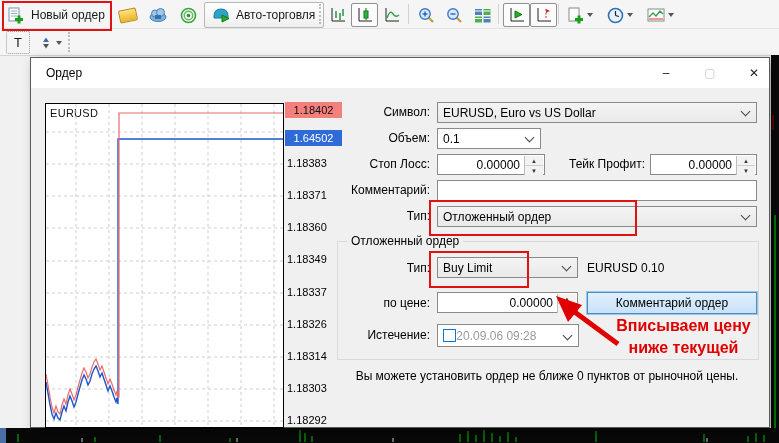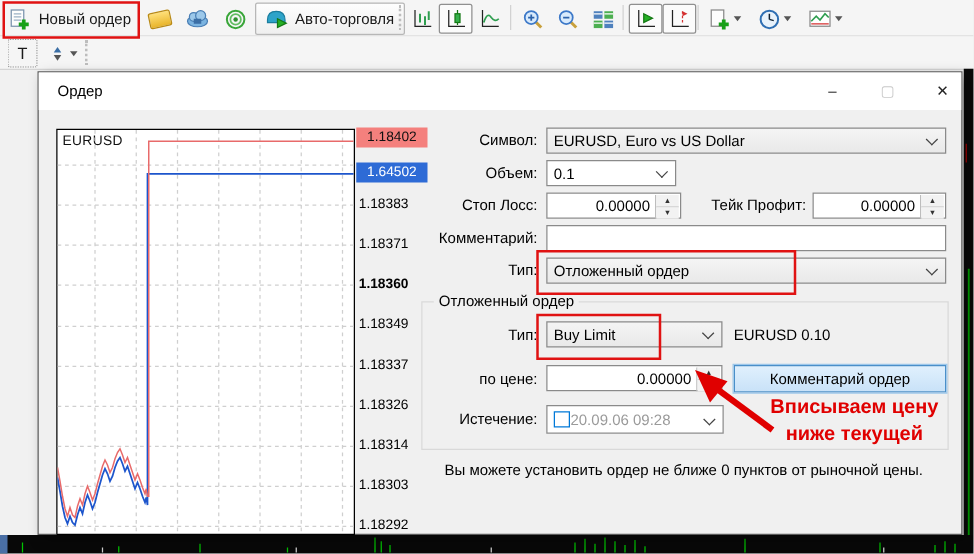--- a/index.html
+++ b/index.html
@@ -381,21 +381,21 @@
       <polygon points="10,6 36,15 22,32" fill="#e00000"></polygon>
     </svg>
     <div class="abs ann" style="left:575px;top:257px;width:155px;">
       <div>Вписываем цену</div>
       <div>ниже текущей</div>
     </div>
 
     <div id="note" class="abs" style="left:306px;top:311px;width:420px;">Вы можете установить ордер не ближе 0 пунктов от рыночной цены.</div>
   <div class="scale-label" style="top: 99px;">1.18383</div>
       <div class="scale-label" style="top: 131.15px;">1.18371</div>
-      <div class="scale-label" style="top: 163.3px; font-weight: bold;">1.18360</div>
+      <div class="scale-label" style="top: 163.3px;">1.18360</div>
       <div class="scale-label" style="top: 195.45px;">1.18349</div>
       <div class="scale-label" style="top: 227.6px;">1.18337</div>
       <div class="scale-label" style="top: 259.75px;">1.18326</div>
       <div class="scale-label" style="top: 291.9px;">1.18314</div>
       <div class="scale-label" style="top: 324.05px;">1.18303</div>
       <div class="scale-label" style="top: 356.2px;">1.18292</div>
     </div>
 
 </div>
 

